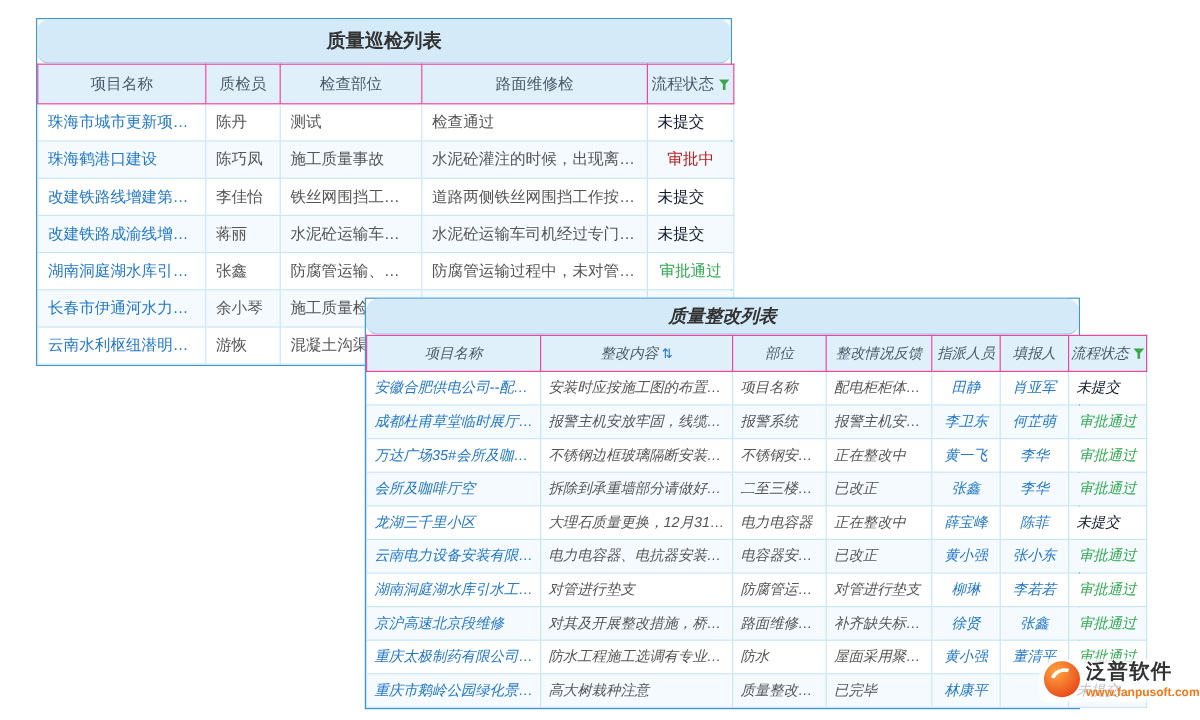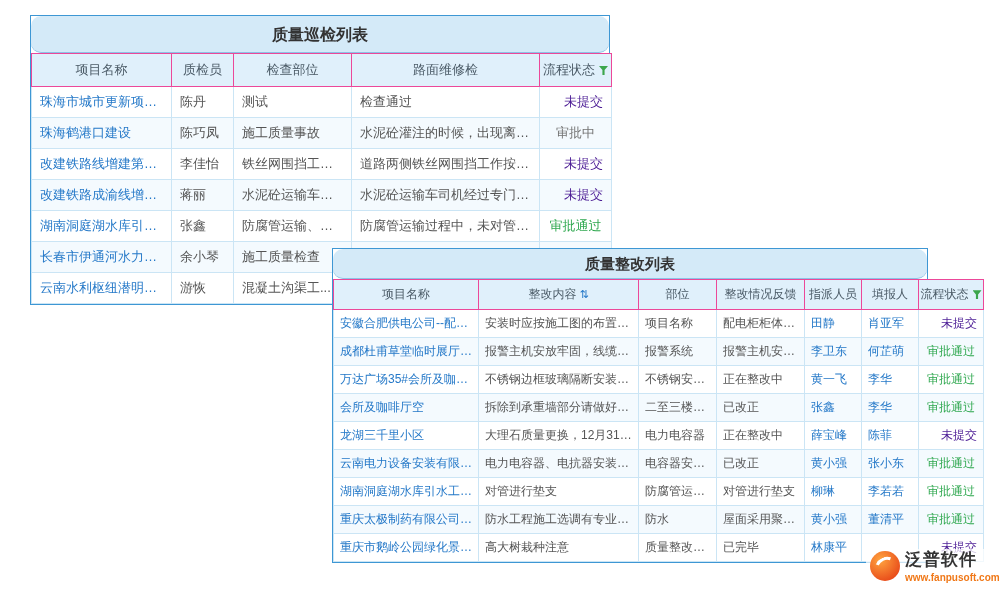--- a/index.html
+++ b/index.html
@@ -9,21 +9,21 @@
     background: #ffffff;
     font-family: "Liberation Sans", "DejaVu Sans", sans-serif;
     overflow: hidden;
   }
   .table-card {
     position: absolute;
     background: #ffffff;
     border: 1px solid #3E97D4;
   }
   #inspection-table { left: 30px; top: 15px; width: 580px; z-index: 1; }
-  #rectification-table { left: 332px; top: 248px; width: 596px; z-index: 2; }
+  #rectification-table { left: 304px; top: 248px; width: 596px; z-index: 2; font-style: italic; }
 
   .card-title {
     text-align: center;
     font-weight: bold;
     color: #333;
     background: #D4EAF8;
     border-bottom: 1px solid #8CC2E6;
     border-radius: 10px;
   }
   #inspection-table .card-title { height: 37px; line-height: 37px; font-size: 16px; }
@@ -45,23 +45,23 @@
     color: #555;
     border: 1px solid #CBE5F5;
     white-space: nowrap; overflow: hidden; text-overflow: ellipsis;
     background: #fff;
   }
   #inspection-table td { height: 31px; font-size: 13px; padding: 0 8px; }
   #rectification-table td { height: 28px; font-size: 12px; padding: 0 6px; }
   tbody tr:nth-child(even) td { background: #F4FAFE; }
 
   td.link-cell { color: #2478C8; cursor: pointer; }
-  td.center { }
-  td.status-red { color: #4c1d95; text-align: right; }
-  td.status-orange { color: #737373; text-align: center; }
+  td.center { text-align: center; }
+  td.status-red { color: #0f172a; text-align: left; }
+  td.status-orange { color: #b91c1c; text-align: center; }
   td.status-green { color: #2FA84F; text-align: center; }
 
   .sort-icon { color: #2478C8; font-size: 11px; margin-left: 3px; vertical-align: middle; }
   .filter-icon {
     display: inline-block; width: 9px; height: 9px; margin-left: 4px;
     background: #3CA64C; vertical-align: middle;
     clip-path: polygon(0 0, 100% 0, 62% 45%, 62% 100%, 38% 100%, 38% 45%);
   }
 
   .logo {
@@ -244,20 +244,29 @@
         <tr>
           <td class="link-cell">湖南洞庭湖水库引水工程施工...</td>
           <td class="">对管进行垫支</td>
           <td class="">防腐管运输...</td>
           <td class="">对管进行垫支</td>
           <td class="link-cell center">柳琳</td>
           <td class="link-cell center">李若若</td>
           <td class="status-green center">审批通过</td>
         </tr>
         <tr>
+          <td class="link-cell">京沪高速北京段维修</td>
+          <td class="">对其及开展整改措施，桥头...</td>
+          <td class="">路面维修检...</td>
+          <td class="">补齐缺失标志...</td>
+          <td class="link-cell center">徐贤</td>
+          <td class="link-cell center">张鑫</td>
+          <td class="status-green center">审批通过</td>
+        </tr>
+        <tr>
           <td class="link-cell">重庆太极制药有限公司亳州中...</td>
           <td class="">防水工程施工选调有专业资质...</td>
           <td class="">防水</td>
           <td class="">屋面采用聚氨...</td>
           <td class="link-cell center">黄小强</td>
           <td class="link-cell center">董清平</td>
           <td class="status-green center">审批通过</td>
         </tr>
         <tr>
           <td class="link-cell">重庆市鹅岭公园绿化景观提升...</td>

